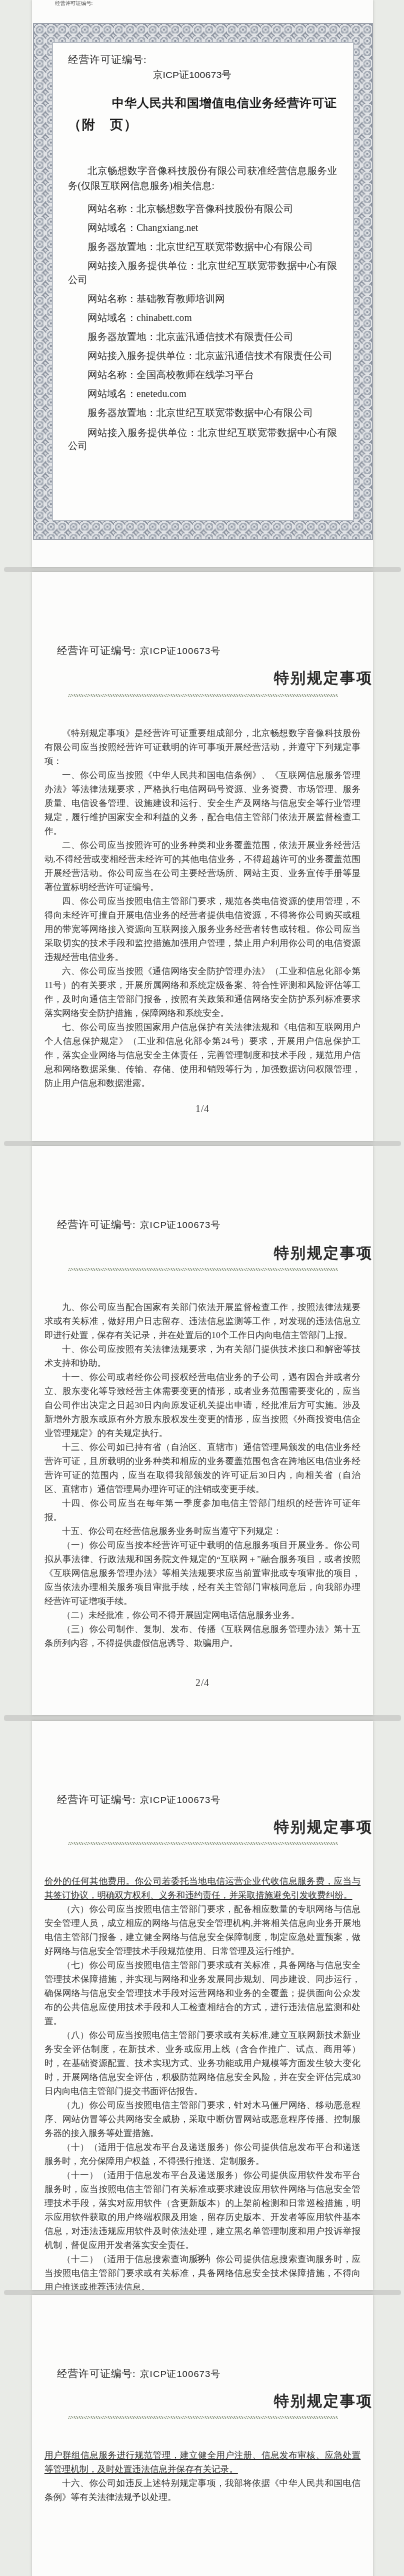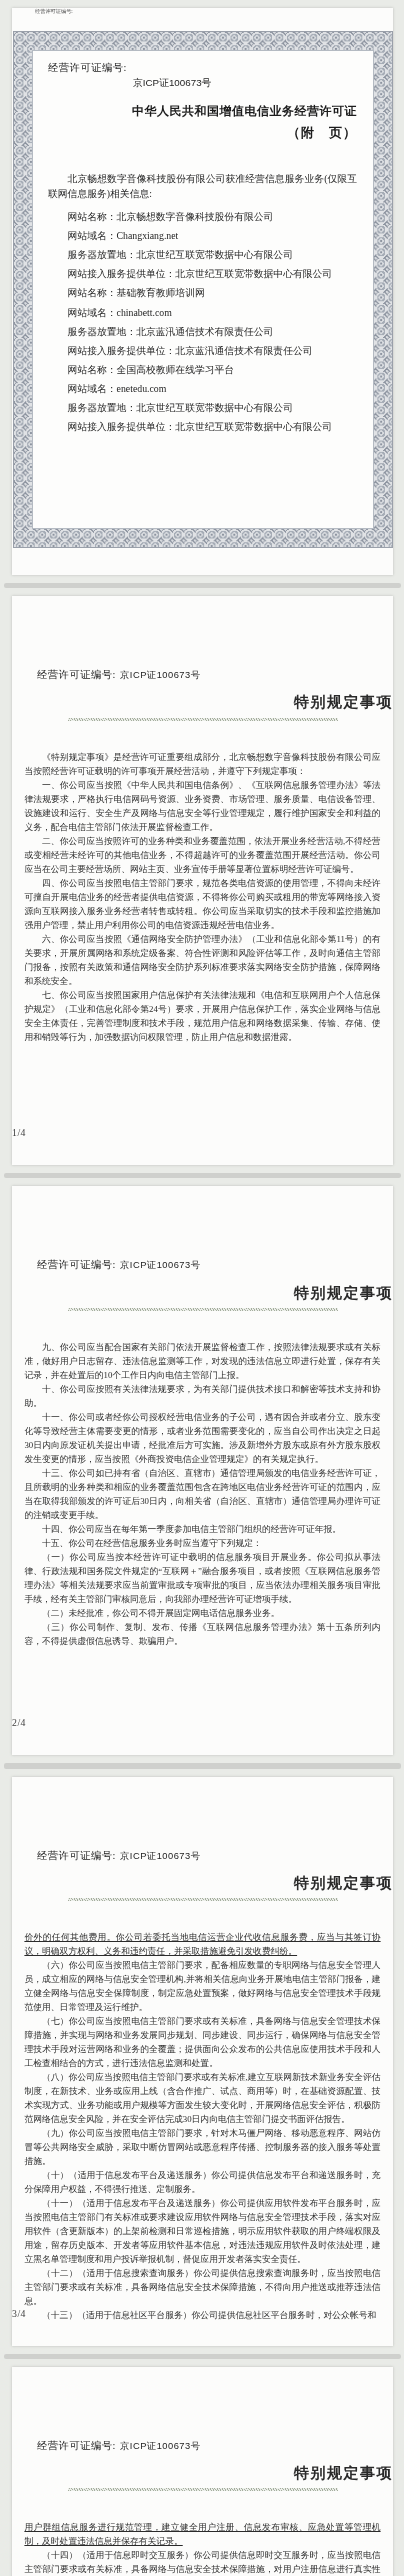--- a/index.html
+++ b/index.html
@@ -5,22 +5,22 @@
   html,body{margin:0;padding:0;}
   body{
     width:405px;
     min-height:2873px;
     background:#e9ebe7;
     font-family:"Liberation Serif","DejaVu Serif",serif;
     color:#2f2f2f;
   }
   .stack{width:405px;}
   .sheet{
-    width:381px;
-    margin:8px auto;
+    width:341px;
+    margin:0 auto;
     background:#fcfcfb;
     position:relative;
     overflow:hidden;
     box-shadow:0 0 2.6px rgba(60,60,60,.25);
   }
   .gap{
     height:5.2px;
     width:397px;
     margin:0 auto;
     background:#cfd0cd;
@@ -52,21 +52,21 @@
   }
   .cert-lic-label{font-size:10.3px;color:#222;letter-spacing:0.5px;}
   .cert-lic-no{font-size:9.8px;color:#1e1e1e;margin:2.1px 0 0 85px;font-family:"Liberation Sans","DejaVu Sans",sans-serif;}
   .cert-title{
     margin:12.4px 0 0 0;
     text-align:right;
     font-size:12px;font-weight:bold;color:#1c1c1c;
     letter-spacing:0.5px;
   }
   .cert-subtitle{
-    margin-top:4.1px;text-align:right;
+    margin-top:4.1px;text-align:left;
     font-size:13px;font-weight:bold;color:#1c1c1c;letter-spacing:1px;
   }
   .cert-intro{
     margin:29px 0 8.2px 0;
     font-size:9.8px;line-height:15.5px;color:#242424;
     text-indent:2em;text-align:justify;
   }
   .entry{
     margin:5.7px 0;
     font-size:9.8px;line-height:13.4px;color:#242424;
@@ -94,21 +94,21 @@
   }
   .prov-body{
     margin:29px 12.4px 0 12.4px;
     font-size:8.8px;line-height:14px;color:#2b2b2b;
     text-align:justify;
   }
   .para{margin:0;text-indent:2em;}
   .para.cont{text-indent:0;text-decoration:underline;}
   .page-no{
     position:absolute;bottom:27px;left:0;right:0;
-    font-size:9.8px;color:#3d3d3d;letter-spacing:0.5px;
+    text-align:center;font-size:9.8px;color:#3d3d3d;letter-spacing:0.5px;
   }
 </style>
 </head>
 <body>
 
 <div class="stack">
 
   <section class="sheet sheet-cert">
     <div class="tiny-top">经营许可证编号:</div>
     <div class="ornate">
@@ -207,20 +207,19 @@
 
   <section class="sheet sheet-prov">
     <div class="prov-header">
       <span>经营许可证编号:</span><span class="num">京ICP证100673号</span>
     </div>
     <h2 class="prov-title">特别规定事项</h2>
     <div class="wavy"></div>
     <div class="prov-body">
 
     <p class="para cont">用户群组信息服务进行规范管理，建立健全用户注册、信息发布审核、应急处置等管理机制，及时处置违法信息并保存有关记录。</p>
-        <p class="para">（十四）（适用于信息即时交互服务）你公司提供信息即时交互服务时，应当按照电信主管部门要求或有关标准，具备网络与信息安全技术保障措施，对用户注册信息进行真实性核验，对用户发布、传输的信息依法进行规范管理，及时处置违法信息并留存有关记录。</p>
         <p class="para">十六、你公司如违反上述特别规定事项，我部将依据《中华人民共和国电信条例》等有关法律法规予以处理。</p>
       </div>
 
   </section>
 
 </div>
 
 
 </body></html>

